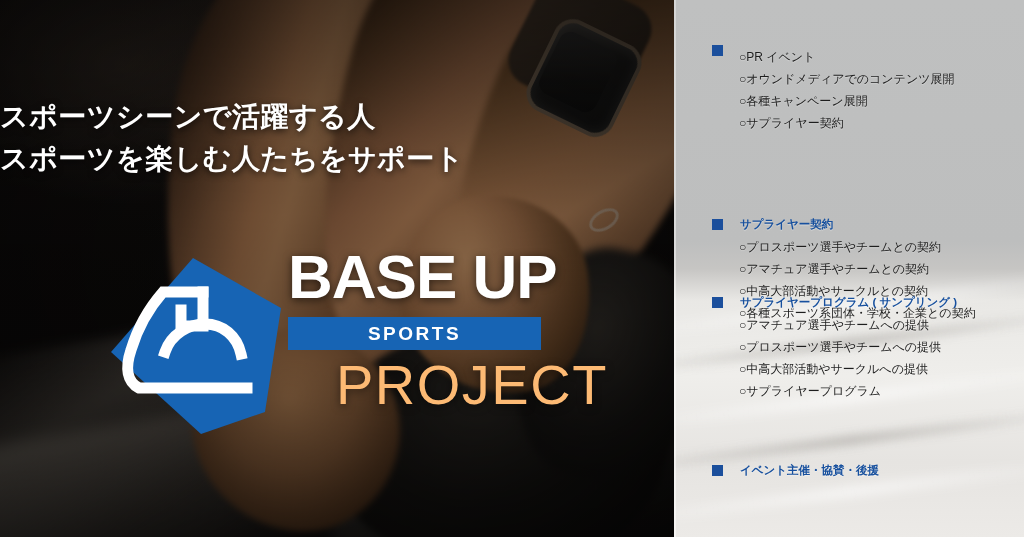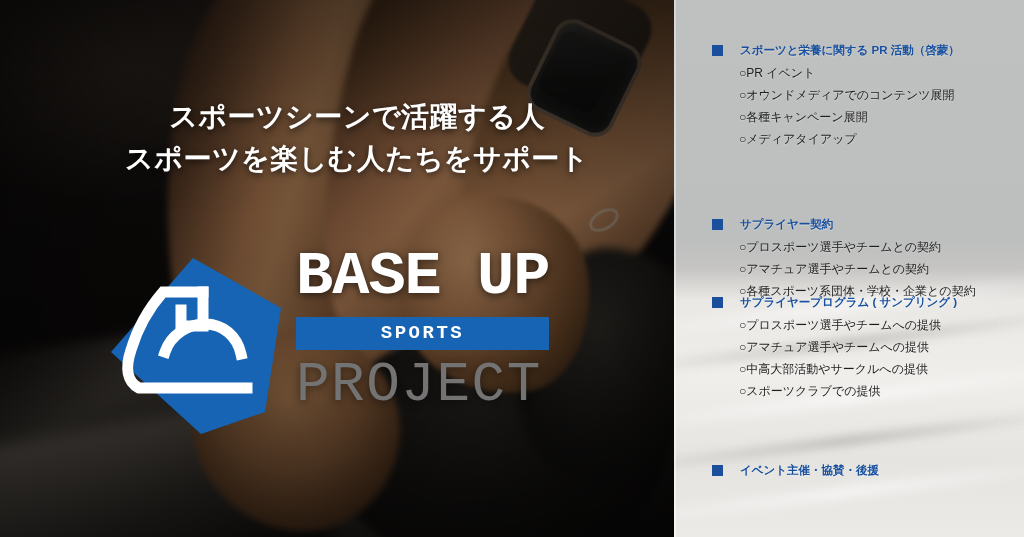--- a/index.html
+++ b/index.html
@@ -117,54 +117,54 @@
   .ph-veil{
     left:0;top:0;width:674px;height:537px;
     background:
       linear-gradient(180deg,rgba(0,0,0,.38) 0%,rgba(0,0,0,.30) 40%,rgba(0,0,0,.42) 100%),
       radial-gradient(ellipse 560px 420px at 50% 48%, rgba(0,0,0,0) 25%, rgba(0,0,0,.55) 100%);
   }
 
   
   .headline{
     position:absolute;left:0;top:96px;width:674px;
-    text-align:center;color:#fff;
+    color:#fff;
     font-weight:700;font-size:28px;line-height:42px;
     letter-spacing:.5px;
     text-shadow:0 2px 7px rgba(0,0,0,.75);
     white-space:nowrap;
-    padding-left:20px;
   }
   .headline .hl-line{display:block;}
 
   .logo-lockup{position:absolute;left:0;top:246px;width:674px;height:200px;}
 
   .logo-mark{
     position:absolute;left:105px;top:10px;width:178px;height:180px;
   }
   .logo-mark svg{display:block;width:178px;height:180px;}
 
-  .wordmark{position:absolute;left:296px;top:0;width:330px;font-family:Liberation Mono, monospace;}
+  .wordmark{position:absolute;left:288px;top:0;width:330px;}
   .wm-base{
     color:#fff;font-weight:700;font-size:62px;line-height:62px;
     letter-spacing:-1px;white-space:nowrap;
     text-shadow:0 2px 8px rgba(0,0,0,.6);
   }
   .wm-bar{
     margin-top:9px;width:253px;height:33px;background:#1764b4;
     display:flex;align-items:center;justify-content:center;
   }
   .wm-bar span{
     color:#fff;font-weight:700;font-size:19px;letter-spacing:2.5px;
     line-height:19px;
   }
   .wm-project{
-    margin-top:6px;color:#737373;font-weight:300;font-size:56px;line-height:58px;
+    margin-top:6px;color:#fdba74;font-weight:300;font-size:56px;line-height:58px;
     letter-spacing:1.5px;white-space:nowrap;
     text-shadow:0 2px 8px rgba(0,0,0,.5);
+    margin-left:48px;
   }
 
   
   .right-panel{
     position:absolute;left:674px;top:0;width:350px;height:537px;overflow:hidden;
     background:linear-gradient(180deg,#bfc0c0 0%,#bdbebe 45%,#c6c5c3 50%,#e9e8e5 56%,#efeeeb 70%,#e6e4e1 86%,#eceae7 100%);
   }
   .rp-tex{position:absolute;left:0;top:0;width:350px;height:537px;}
   .rp-streak{
     position:absolute;height:12px;width:470px;left:-60px;
@@ -260,52 +260,52 @@
       <div class="rp-streak-d" style="top:436px;"></div>
       <div class="rp-streak" style="top:486px;"></div>
     </div>
     <div class="rp-divider"></div>
 
     <div class="rp-content">
 
       <div class="grp" style="top:42px;">
         <div class="grp-head">
           <span class="sq"></span>
-          <span>スポーツと栄養に関する PR 活動（啓蒙）</span>
         </div>
         <ul class="grp-items">
           <li>○PR イベント</li>
           <li>○オウンドメディアでのコンテンツ展開</li>
           <li>○各種キャンペーン展開</li>
-          <li>○メディアタイアップ</li>
+          <li>○サプライヤー契約</li>
         </ul>
       </div>
 
       <div class="grp" style="top:168px;margin-top:48px;">
         <div class="grp-head">
           <span class="sq"></span>
           <span>サプライヤー契約</span>
         </div>
         <ul class="grp-items">
           <li>○プロスポーツ選手やチームとの契約</li>
           <li>○アマチュア選手やチームとの契約</li>
+          <li>○中高大部活動やサークルとの契約</li>
           <li>○各種スポーツ系団体・学校・企業との契約</li>
         </ul>
       </div>
 
       <div class="grp" style="top:294px;">
         <div class="grp-head">
           <span class="sq"></span>
           <span>サプライヤープログラム ( サンプリング )</span>
         </div>
         <ul class="grp-items">
+          <li>○アマチュア選手やチームへの提供</li>
           <li>○プロスポーツ選手やチームへの提供</li>
-          <li>○アマチュア選手やチームへの提供</li>
           <li>○中高大部活動やサークルへの提供</li>
-          <li>○スポーツクラブでの提供</li>
+          <li>○サプライヤープログラム</li>
         </ul>
       </div>
 
       <div class="grp" style="top:420px;margin-top:42px;">
         <div class="grp-head">
           <span class="sq"></span>
           <span>イベント主催・協賛・後援</span>
         </div>
       </div>
 

